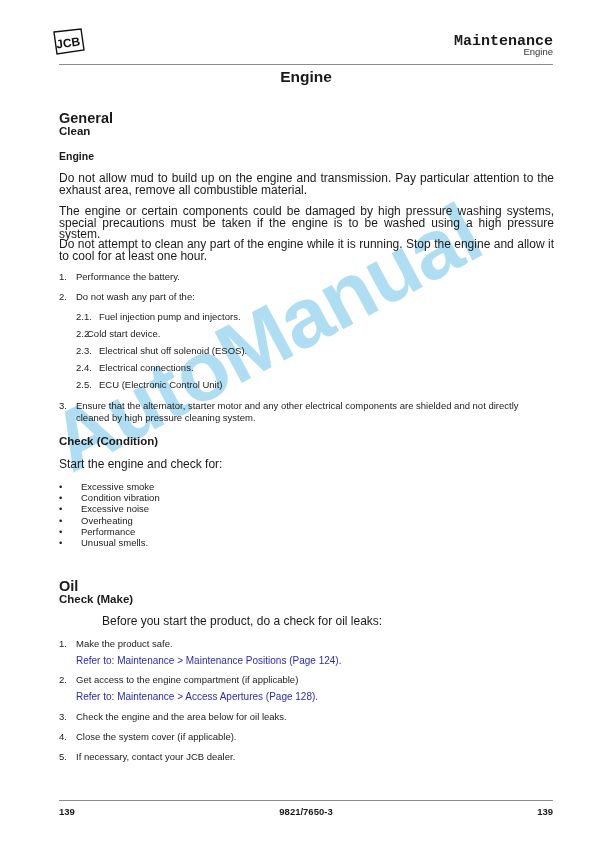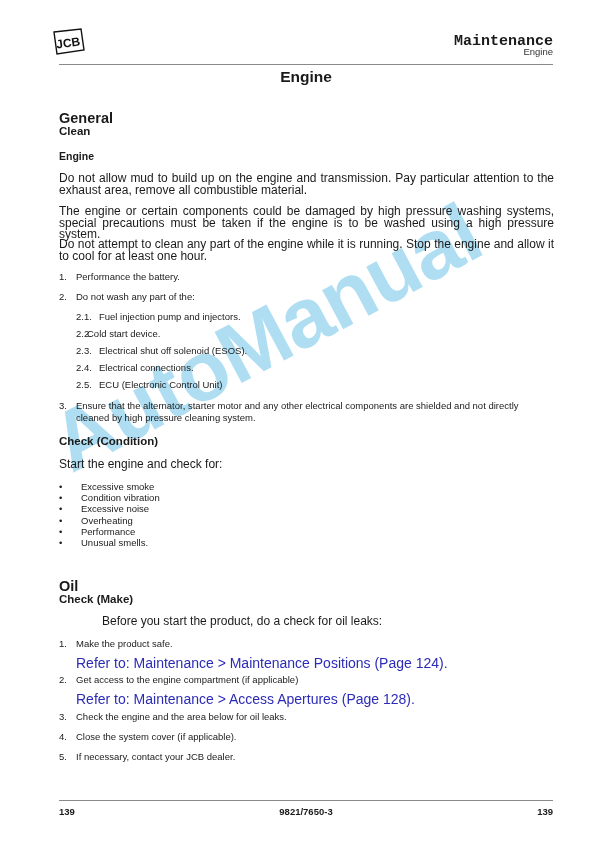--- a/index.html
+++ b/index.html
@@ -10,21 +10,21 @@
     .hdr-section { right: 59px; top: 33px; font-size: 15px; font-weight: bold; text-align: right; font-family: Liberation Mono, monospace; }
     .hdr-sub { right: 59px; top: 46px; font-size: 9.5px; text-align: right; color: #333; }
     .rule { left: 59px; width: 494px; height: 1px; background: #8a8a8a; }
     .page-title { left: 0; width: 612px; top: 68px; text-align: center; font-size: 15.5px; font-weight: bold; }
     .h1 { left: 59px; font-size: 14.5px; font-weight: bold; margin-top: 16px; }
     .h2 { left: 59px; font-size: 11.5px; font-weight: bold; }
     .h3 { left: 59px; font-size: 10.5px; font-weight: bold; }
     .p { left: 59px; width: 495px; font-size: 12px; line-height: 11.5px; text-align: justify; }
     .num { font-size: 9.5px; line-height: 11.5px; }
     .num .n { position: absolute; left: 0; }
-    .link { color: #2b2bb8; font-size: 14px; }
+    .link { color: #2b2bb8; font-size: 10px; }
     .bul { font-size: 9.5px; line-height: 11.4px; }
     .bul .dot { position: absolute; left: 0; }
     .bul .t { position: absolute; left: 22px; white-space: nowrap; }
     .foot { top: 806px; font-size: 9.5px; font-weight: bold; }
     .watermark { left: 58px; top: 400px; font-size: 84px; font-weight: bold; color: #a9dcf3;
                  transform: rotate(-28deg); transform-origin: left center; white-space: nowrap;
                  opacity: 0.92; pointer-events: none; letter-spacing: -1px; }
     .content { z-index: 2; }
   </style>
 </head>

